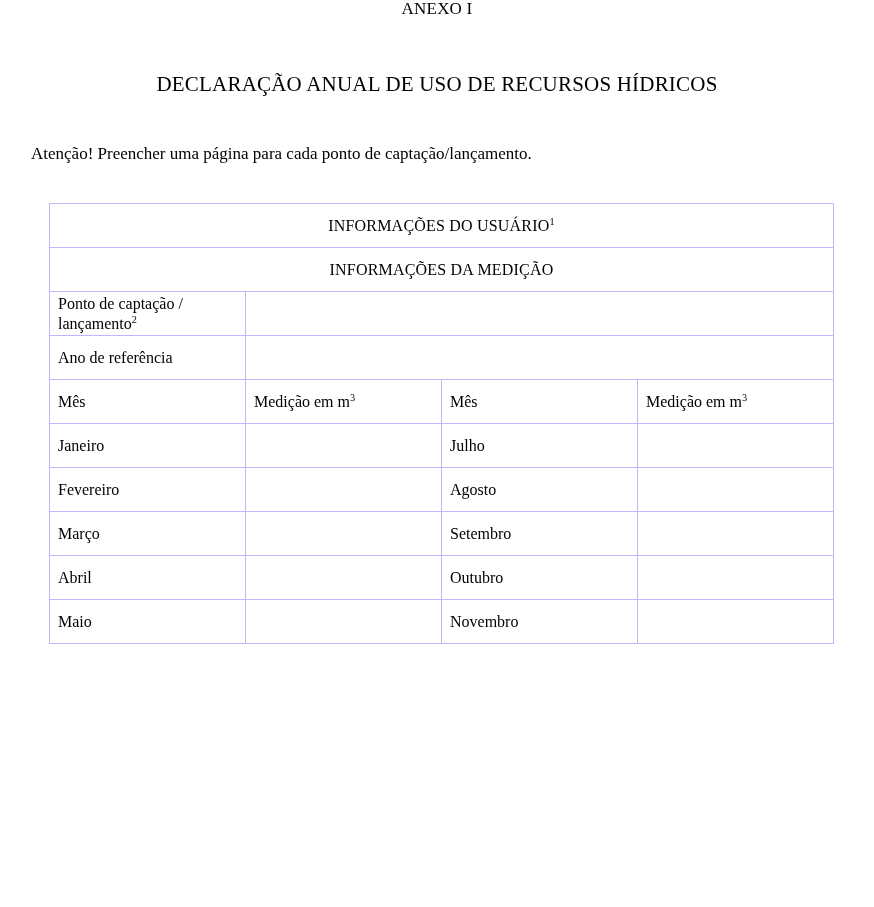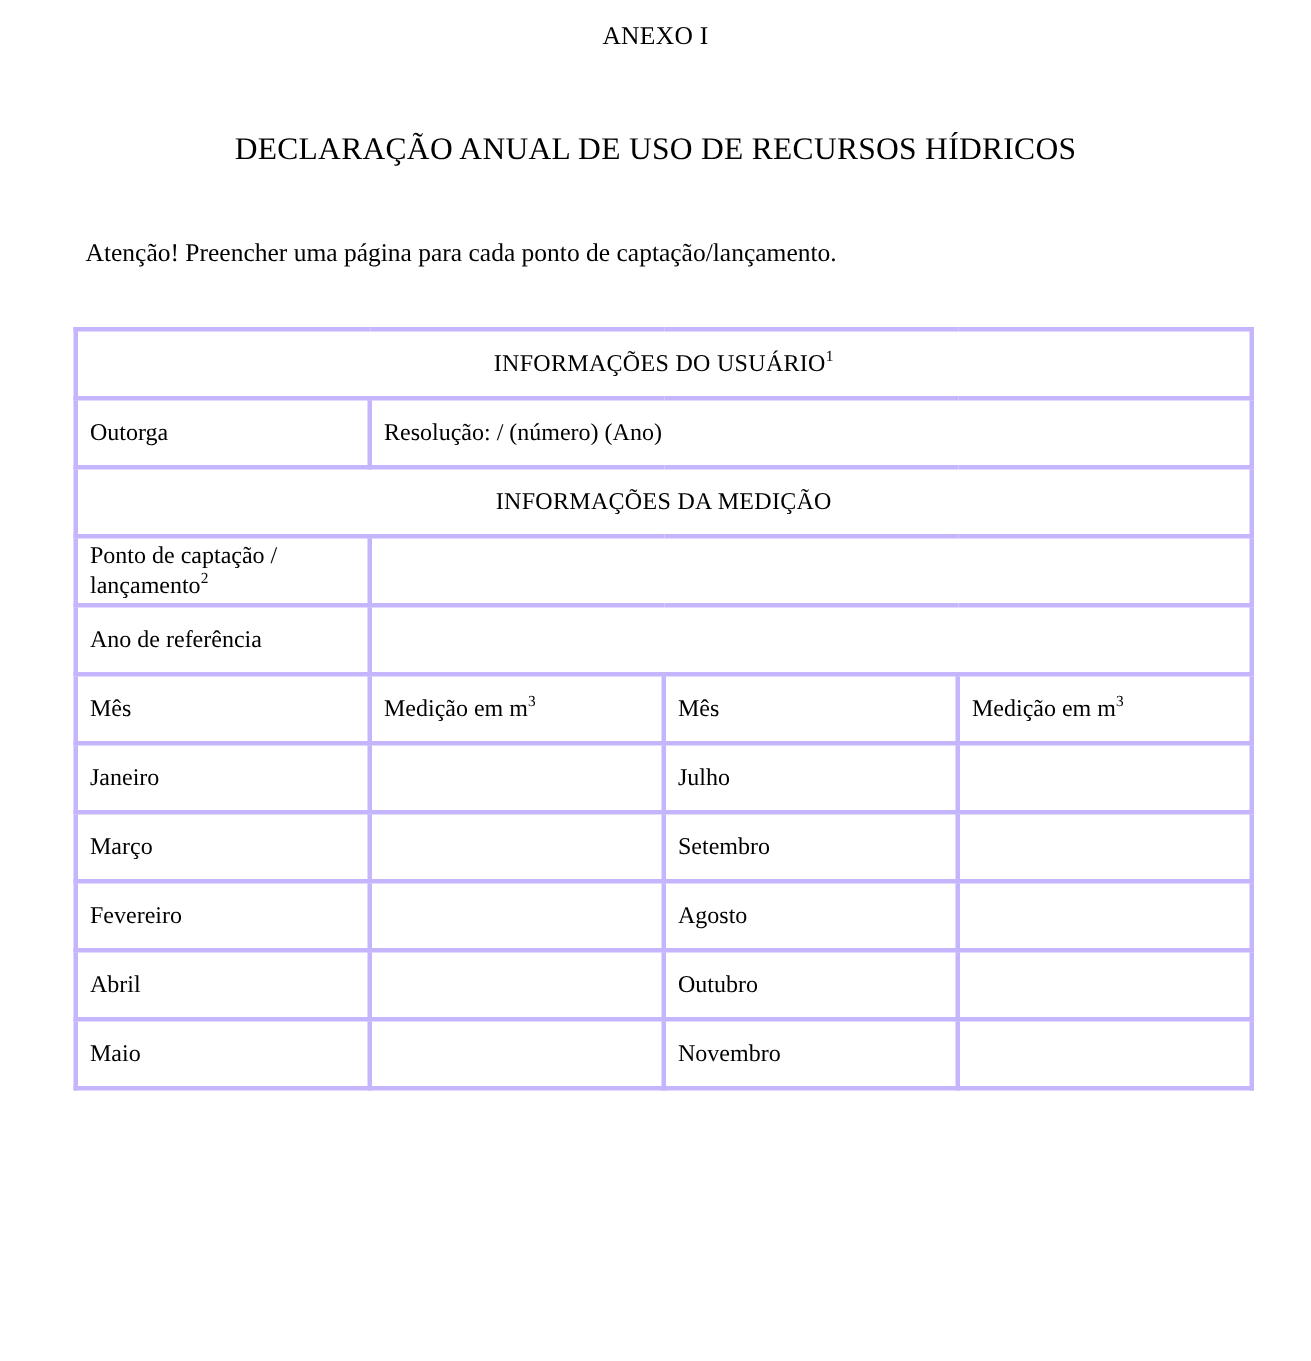--- a/index.html
+++ b/index.html
@@ -23,59 +23,58 @@
     height: 907px;
     box-sizing: border-box;
   }
 
   
   .doc-title {
     text-align: center;
     font-size: 17px;
     line-height: 1;
     margin: 0;
-    padding-top: 15px;
     letter-spacing: 0.2px;
     font-weight: normal;
   }
   .doc-subtitle {
     text-align: center;
     font-size: 21px;
     line-height: 1;
     margin: 0;
     padding-top: 57px;
     letter-spacing: 0.2px;
     font-weight: normal;
   }
   .notice {
     font-size: 17px;
     line-height: 1;
     margin: 0;
     padding-top: 50px;
-    padding-left: 57px;
+    padding-left: 31px;
   }
 
   
   .form-table-wrap {
     padding-top: 41px;
     padding-left: 49px;
   }
   table.form-table {
     border-collapse: collapse;
     table-layout: fixed;
     width: 784px;
     font-size: 16px;
   }
   table.form-table col.c1 { width: 196px; }
   table.form-table col.c2 { width: 196px; }
   table.form-table col.c3 { width: 196px; }
   table.form-table col.c4 { width: 196px; }
 
   table.form-table td {
-    border: 3px solid #c4b5fd;
+    border: 1px solid #c4b5fd;
     padding: 0 8px;
     height: 43px;
     vertical-align: middle;
     font-weight: normal;
     line-height: 1.22;
     word-wrap: break-word;
   }
 
   td.section-head {
     text-align: center;
@@ -116,24 +115,20 @@
       </colgroup>
       <tbody>
 
         <tr>
           <td class="section-head" colspan="4"><span>INFORMAÇÕES DO USUÁRIO</span><sup>1</sup></td>
         </tr>
 
 
 
 
-        <tr>
-          <td>Outorga</td>
-          <td class="value-cell" colspan="3">Resolução: / (número) (Ano)</td>
-        </tr>
 
         <tr>
           <td class="section-head" colspan="4">INFORMAÇÕES DA MEDIÇÃO</td>
         </tr>
 
         <tr>
           <td class="tall"><span>Ponto de captação /</span><br><span>lançamento</span><sup>2</sup></td>
           <td class="value-cell tall" colspan="3"></td>
         </tr>
 
@@ -150,30 +145,30 @@
         </tr>
 
         <tr>
           <td>Janeiro</td>
           <td class="value-cell"></td>
           <td>Julho</td>
           <td class="value-cell"></td>
         </tr>
 
         <tr>
-          <td>Março</td>
+          <td>Fevereiro</td>
           <td class="value-cell"></td>
-          <td>Setembro</td>
+          <td>Agosto</td>
           <td class="value-cell"></td>
         </tr>
 
         <tr>
-          <td>Fevereiro</td>
+          <td>Março</td>
           <td class="value-cell"></td>
-          <td>Agosto</td>
+          <td>Setembro</td>
           <td class="value-cell"></td>
         </tr>
 
         <tr>
           <td>Abril</td>
           <td class="value-cell"></td>
           <td>Outubro</td>
           <td class="value-cell"></td>
         </tr>
 

